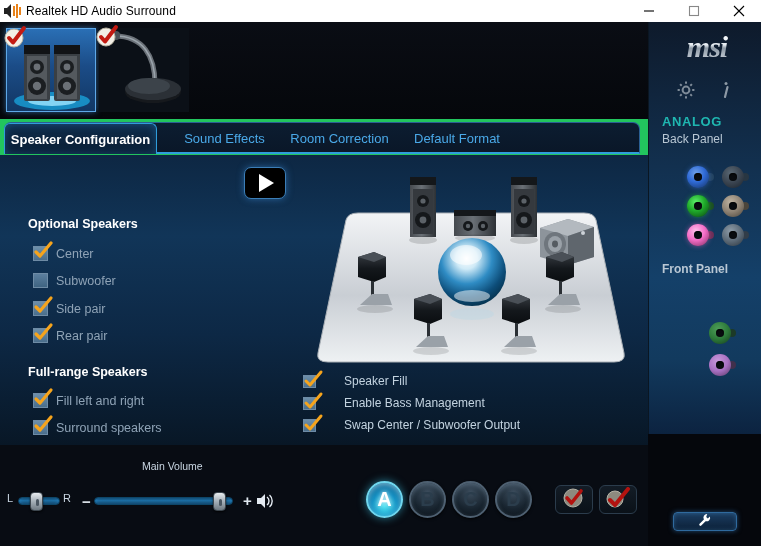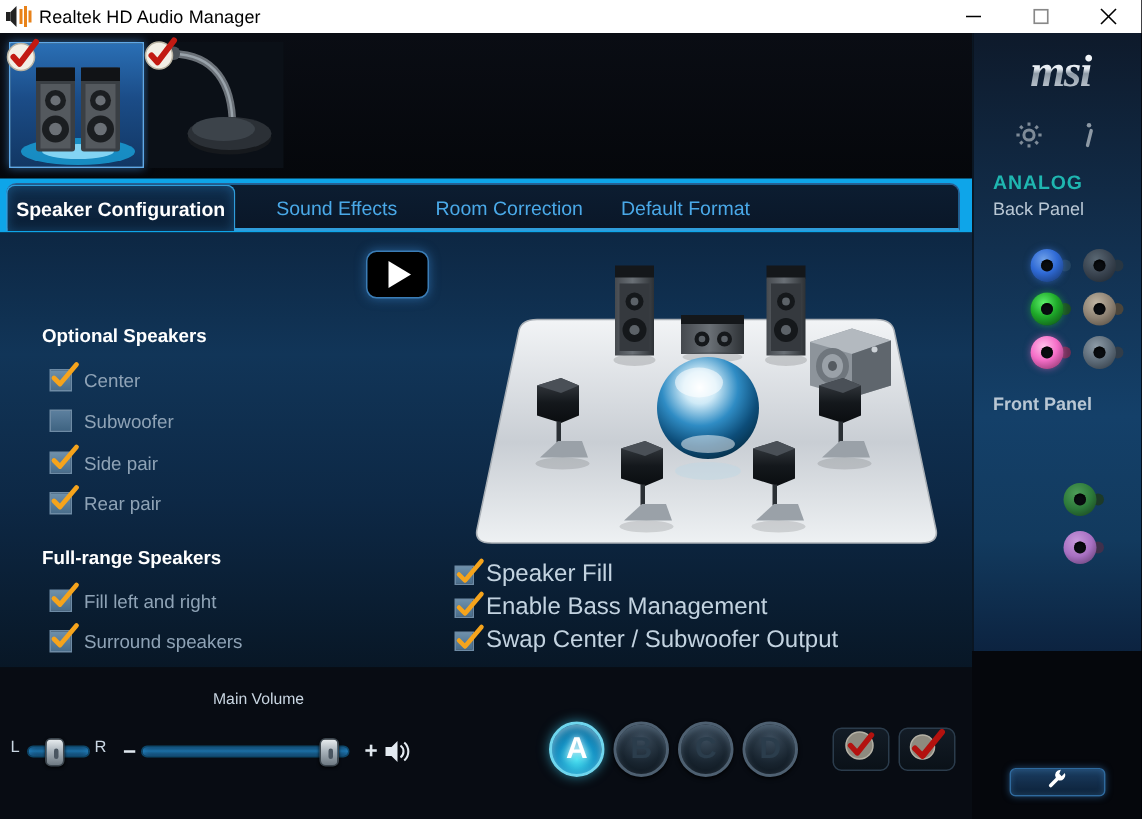--- a/index.html
+++ b/index.html
@@ -107,21 +107,21 @@
     border-radius: 4px;
     background: linear-gradient(180deg,#1c3f63 0%, #132e4c 50%, #0d2238 100%);
     border: 1px solid #2f6a9e;
     box-shadow: 0 0 5px rgba(60,140,215,.5), inset 0 0 4px rgba(90,180,255,.25);
     display: flex; align-items: center; justify-content: center;
   }
 
   
   .tabzone {
     position: absolute; left: 0; top: 119px; width: 648px; height: 36px;
-    background: #0ea5e9;
+    background: #22c55e;
   }
   .tabbar {
     position: absolute; left: 4px; top: 3px; width: 636px; height: 32px;
     border: 1px solid #2a5f93;
     border-bottom: 2px solid #2f9ddb;
     border-radius: 7px 7px 0 0;
     background: linear-gradient(180deg,#0c1d31 0%, #0a1728 100%);
   }
   .tab {
     position: absolute; top: 0; height: 31px;
@@ -180,21 +180,21 @@
     border: 1px solid #6e8ba5;
     background: linear-gradient(180deg,#5c7f9e 0%, #3f6482 100%);
   }
   .cbox.checked { background: linear-gradient(180deg,#6d8faa 0%, #4a6e8c 100%); }
   .cbox .tick {
     position: absolute; left: -2px; top: -7px; width: 22px; height: 22px;
   }
   .cblabel { font-size: 12.5px; color: #8fa3b6; white-space: nowrap; }
 
   .cbrow.small .cbox { width: 13px; height: 13px; }
-  .cbrow.small .cblabel { font-size: 16px; color: #c3d3e0; }
+  .cbrow.small .cblabel { font-size: 12px; color: #c3d3e0; margin-left: 20px; }
 
   
   .room { position: absolute; left: 306px; top: 10px; width: 330px; height: 205px; }
 
   
   .bottom {
     position: absolute; left: 0; top: 445px; width: 648px; height: 101px;
     background: #080c13;
   }
   .mainvol-label {
@@ -249,21 +249,21 @@
   <div class="titlebar">
     <div class="tb-icon">
       <svg width="18" height="14" viewBox="0 0 18 14">
         <rect x="0" y="4" width="3" height="6" fill="#222"></rect>
         <polygon points="3,4 7,0 7,14 3,10" fill="#222"></polygon>
         <rect x="9" y="2" width="2" height="10" fill="#e8821a"></rect>
         <rect x="12" y="0" width="2" height="14" fill="#e8821a"></rect>
         <rect x="15" y="3" width="2" height="8" fill="#e8821a"></rect>
       </svg>
     </div>
-    <div class="tb-title">Realtek HD Audio Manager</div>
+    <div class="tb-title">Realtek HD Audio Surround</div>
     <div class="tb-btns">
       <div class="tb-btn">
         <svg width="12" height="12" viewBox="0 0 12 12">
             <line x1="1" y1="6" x2="11" y2="6" stroke="#000" stroke-width="1.1"></line>
           </svg>
       </div>
       <div class="tb-btn">
         <svg width="12" height="12" viewBox="0 0 12 12">
             <rect x="1.5" y="1.5" width="9" height="9" fill="none" stroke="#888" stroke-width="1.1"></rect>
           </svg>

